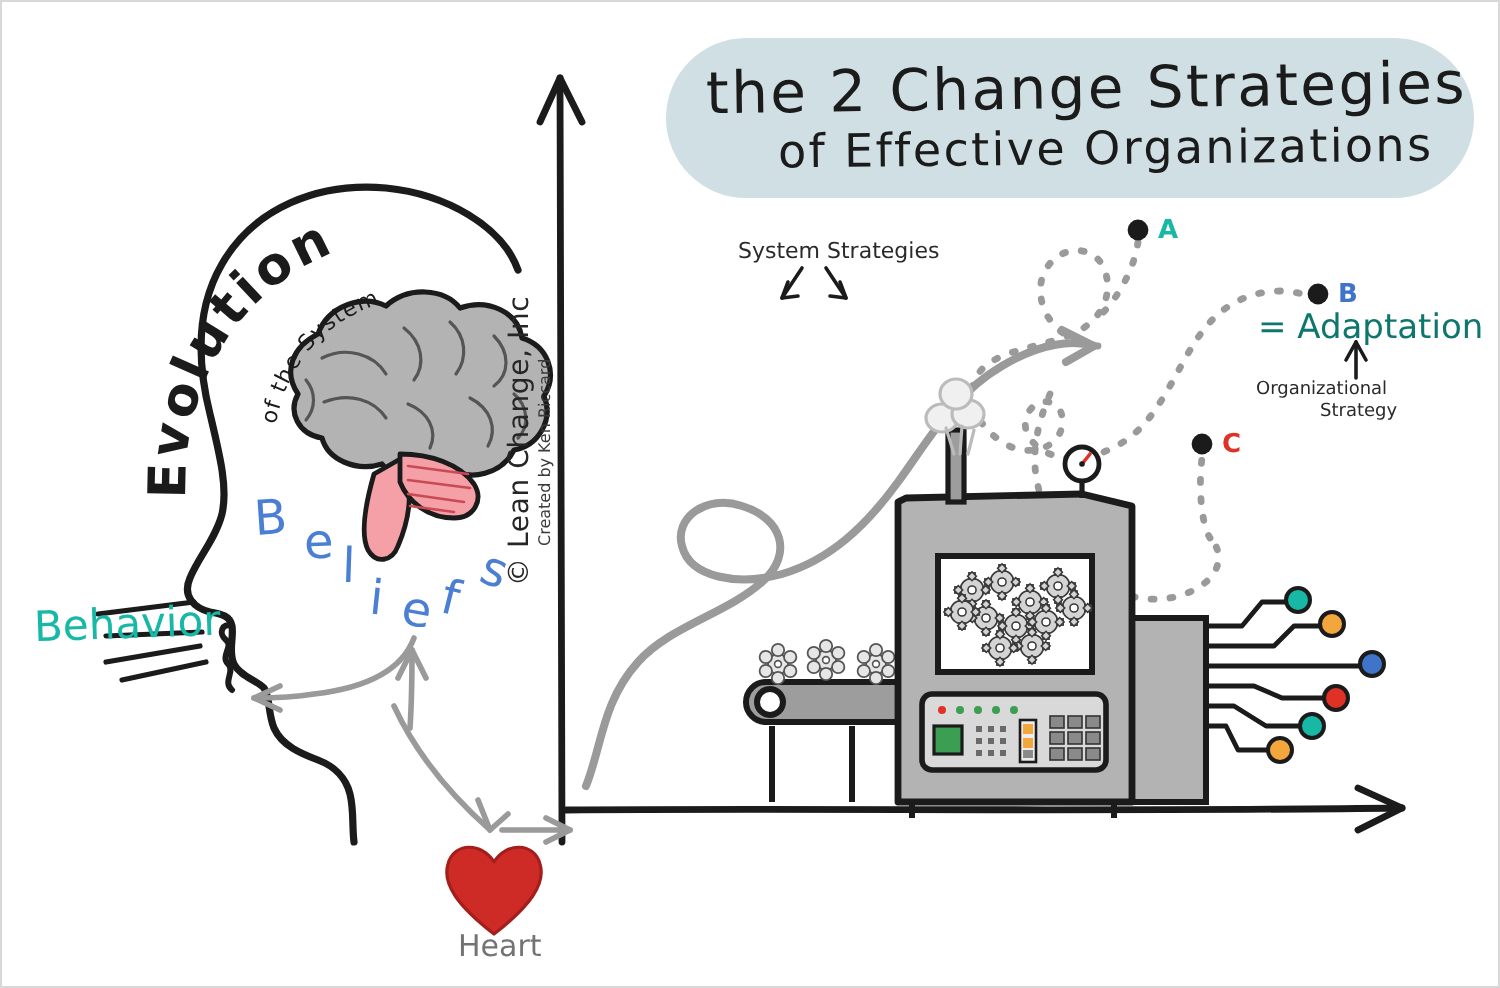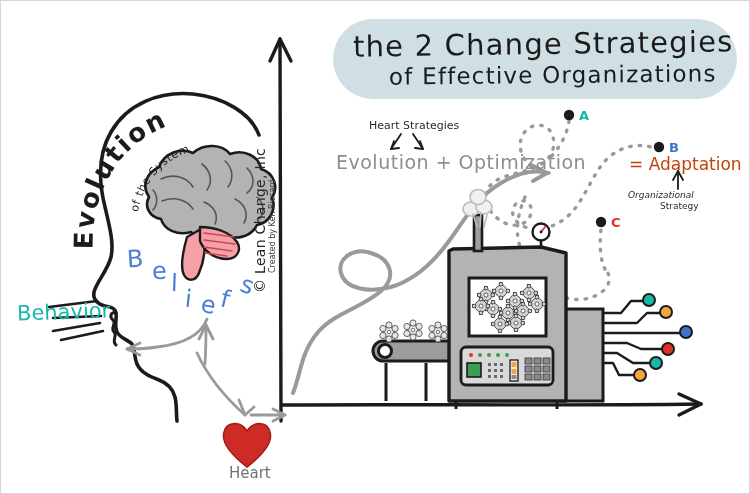--- a/index.html
+++ b/index.html
@@ -95,27 +95,26 @@
   }
   #equation-label {
     left: 335px; top: 152px;
     font-size: 19px;
     color: #8d8d8d;
     letter-spacing: 0.5px;
   }
   #adaptation-label {
     left: 628px; top: 155px;
     font-size: 17px;
-    color: #c2410c;
+    color: #0f766e;
   }
   #org-strategy-1 {
     left: 627px; top: 190px;
     font-size: 9px;
     color: #2a2a2a;
-    font-style: italic;
   }
   #org-strategy-2 {
     left: 644px; top: 201px;
     font-size: 9px;
     color: #2a2a2a;
     margin-left: 15px;
   }
 
   
   .pt-label { font-size: 13px; font-weight: 600; }
@@ -422,22 +421,21 @@
 
   <div class="txt" id="behavior-label">Behavior</div>
 
   <div class="txt" id="heart-label">Heart</div>
 
   <div id="copyright-block">
     <div class="txt" id="copyright-main">© Lean Change, Inc</div>
     <div class="txt" id="copyright-sub">Created by Ken Riccard</div>
   </div>
 
-  <div class="txt" id="change-strategies-label">Heart Strategies</div>
-  <div class="txt" id="equation-label">Evolution + Optimization</div>
+  <div class="txt" id="change-strategies-label">System Strategies</div>
   <div class="txt" id="adaptation-label">= Adaptation</div>
   <div class="txt" id="org-strategy-1">Organizational</div>
   <div class="txt" id="org-strategy-2">Strategy</div>
 
   <div class="txt pt-label" id="pt-a-label">A</div>
   <div class="txt pt-label" id="pt-b-label">B</div>
   <div class="txt pt-label" id="pt-c-label">C</div>
 
 
 </div>

